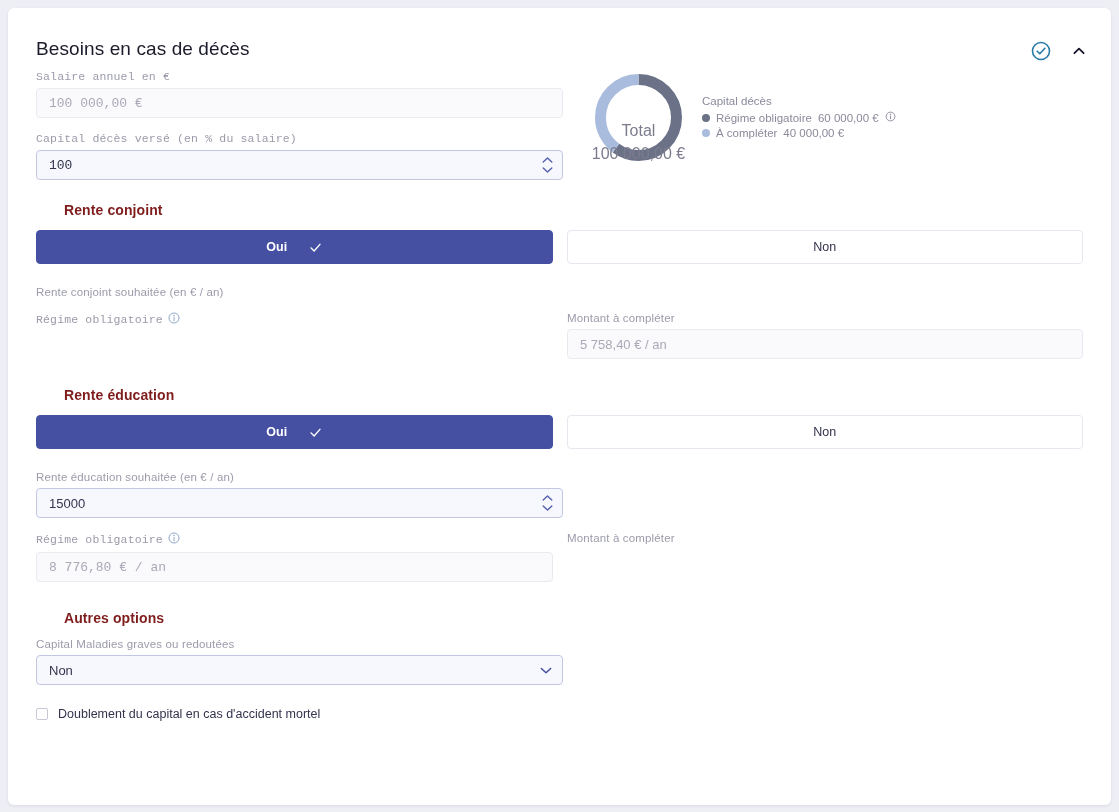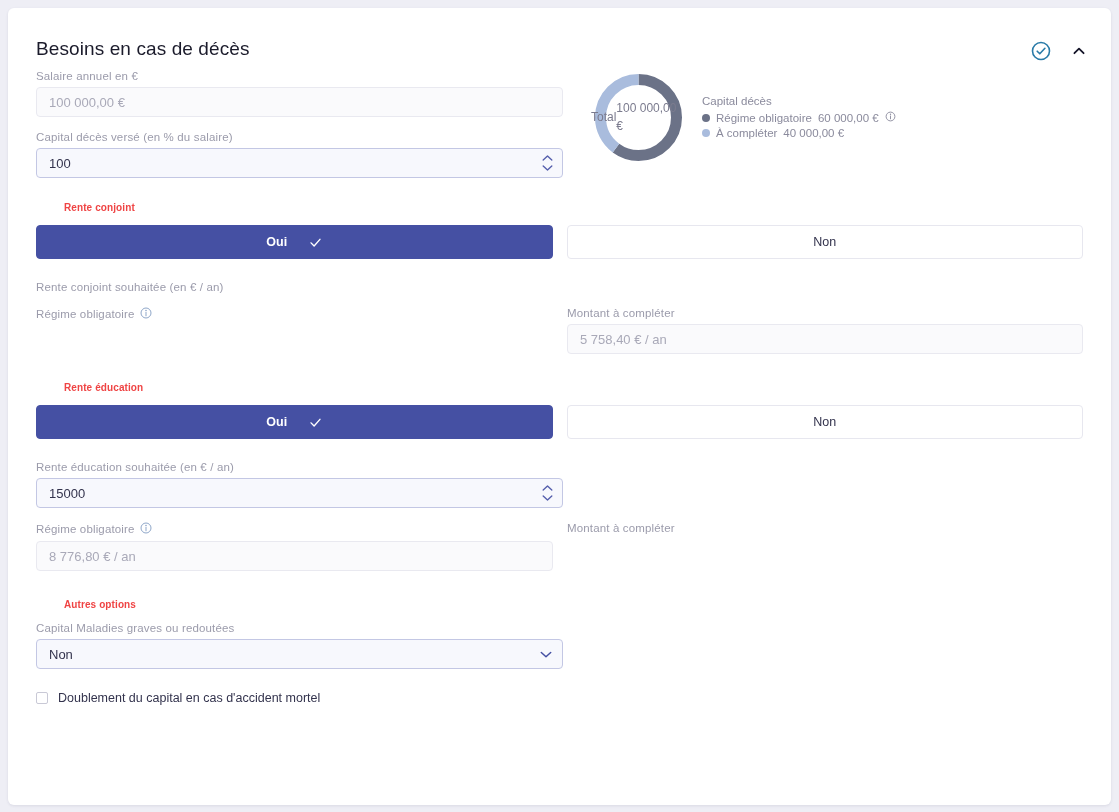--- a/index.html
+++ b/index.html
@@ -34,21 +34,21 @@
     right: 24px; top: 33px;
     display: flex;
     align-items: center;
     gap: 20px;
   }
   .icon-btn { cursor: pointer; display: flex; align-items: center; justify-content: center; }
   .body { padding: 0 28px; position: relative; }
 
   
   .cols { display: flex; gap: 14px; }
-  .col-left  { width: 527px; }
+  .col-left  { width: 527px; font-family: Liberation Mono, monospace; }
   .col-right { width: 526px; }
   .field { margin-bottom: 14px; }
   .field-label {
     font-size: 11.5px;
     color: #9b9bab;
     margin-bottom: 5px;
     display: flex;
     align-items: center;
     gap: 5px;
     letter-spacing: .15px;
@@ -84,23 +84,23 @@
   }
   .sel-chevron {
     position: absolute;
     right: 10px; top: 50%;
     transform: translateY(-50%);
     cursor: pointer;
   }
 
   
   .section-title {
-    font-size: 10px;
+    font-size: 14px;
     font-weight: 700;
-    color: #ef4444;
+    color: #7f1d1d;
     margin: 14px 0 12px 0;
     letter-spacing: .1px;
     padding-left: 28px;
   }
 
   
   .toggle-row { display: flex; gap: 14px; margin-bottom: 22px; }
   .toggle-btn {
     width: 527px;
     height: 34px;
@@ -131,24 +131,24 @@
     left: 555px; top: 0px;
     display: flex;
     align-items: center;
     gap: 16px;
   }
   .donut { position: relative; width: 95px; height: 95px; }
   .donut-center {
     position: absolute;
     inset: 0;
     display: flex;
-    flex-direction: row;
+    flex-direction: column;
     align-items: center;
     justify-content: flex-end;
-    font-size: 12px;
+    font-size: 16px;
     color: #7b7b8e;
     line-height: 1.45;
   }
   .legend { padding-top: 2px; }
   .legend-title {
     font-size: 11.5px;
     color: #8a8a9c;
     margin-bottom: 4px;
   }
   .legend-item {

